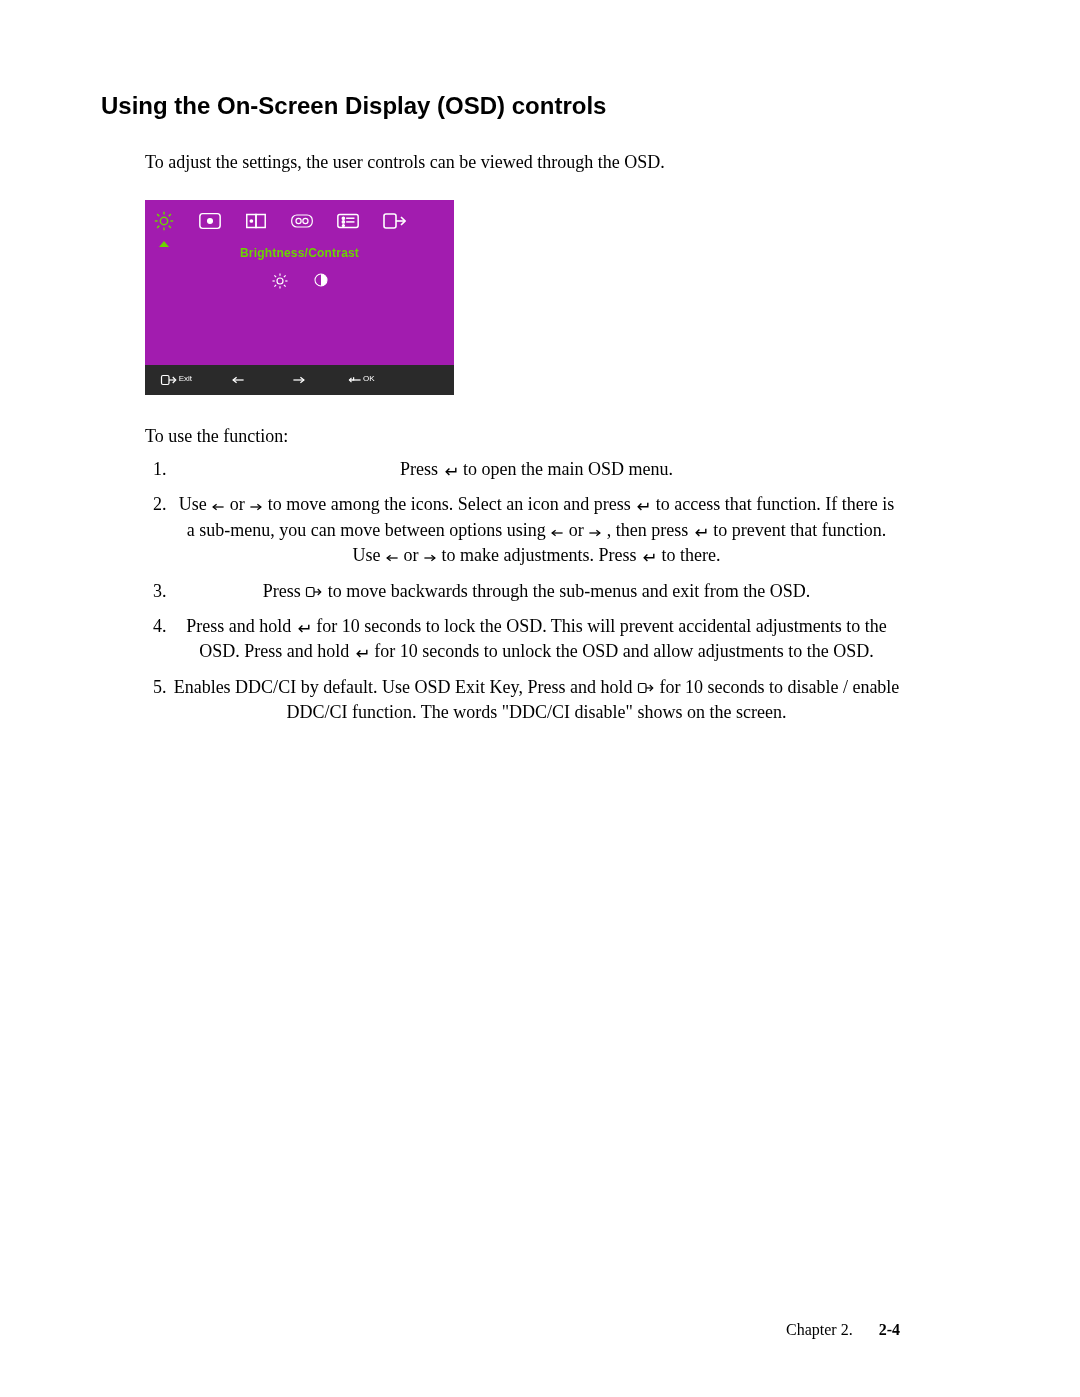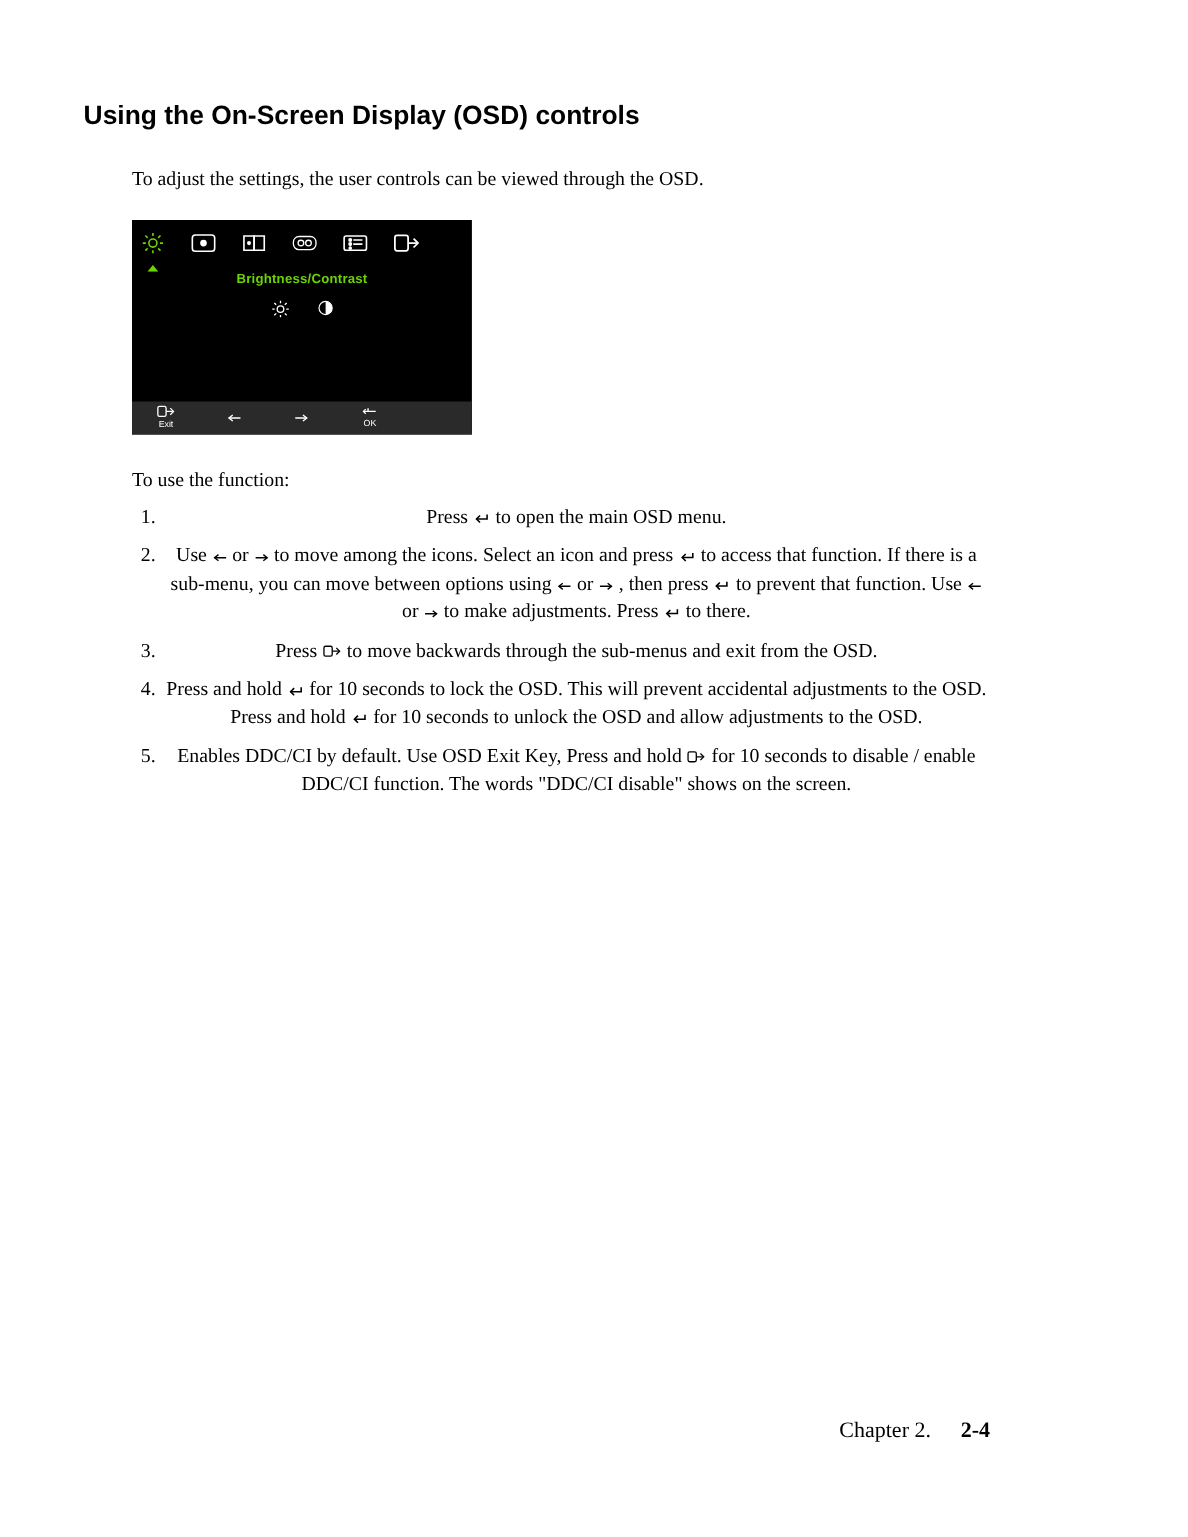--- a/index.html
+++ b/index.html
@@ -8,35 +8,35 @@
     background: #fff;
     color: #000;
     font-family: Georgia, "Book Antiqua", Palatino, serif;
     font-size: 18px;
     line-height: 1.3;
   }
   .page {
     width: 1080px;
     height: 1397px;
     position: relative;
-    padding: 90px 180px 0 76px;
+    padding: 90px 180px 0 101px;
     box-sizing: border-box;
   }
   h2.section-title {
     font-family: Arial, Helvetica, sans-serif;
     font-weight: bold;
     font-size: 24px;
     margin: 0 0 30px 0;
   }
   .body-indent { margin-left: 44px; }
   .intro { margin: 0 0 25px 0; }
   .osd-shot {
     width: 309px;
     height: 195px;
-    background: #000000;
+    background: #a21caf;
     position: relative;
     font-family: Arial, Helvetica, sans-serif;
   }
   
   .osd-top {
     position: absolute;
     left: 6px; top: 10px; right: 6px;
     height: 22px;
     display: flex;
     align-items: center;
@@ -58,29 +58,29 @@
   .osd-sub {
     position:absolute; top: 72px; left:0; right:0;
     display:flex; justify-content:center; gap:24px;
   }
   .osd-sub .ic { display:flex; }
   .osd-bot {
     position:absolute; left:0; right:0; bottom:0;
     height:30px; background:#2a2a2a;
     display:flex; align-items:center;
   }
-  .osd-bot .slot { flex:1; display:flex; flex-direction:column; align-items:center; justify-content:center; color:#fff; font-size:8px; gap:1px; }
+  .osd-bot .slot { flex:1; display:flex; align-items:center; justify-content:center; color:#fff; font-size:8px; gap:1px; }
   .osd-bot .slot svg { display:block; }
   .after { margin: 30px 0 10px 0; }
   ol.steps { margin: 0; padding-left: 26px; text-align: center; }
   ol.steps li { margin-bottom: 10px; padding-left: 2px; }
   .ii { display:inline-block; vertical-align:-2px; }
   .footer {
-    position:absolute; right: 180px; bottom: 84px;
-    font-size: 20px;
+    position:absolute; right: 180px; bottom: 56px;
+    font-size: 16px;
   }
   .footer .chap { margin-right: 22px; }
   .footer .pg { font-weight: bold; }
 </style>
 </head>
 <body>
 
 <div class="page">
   <h2 class="section-title">Using the On-Screen Display (OSD) controls</h2>
 

